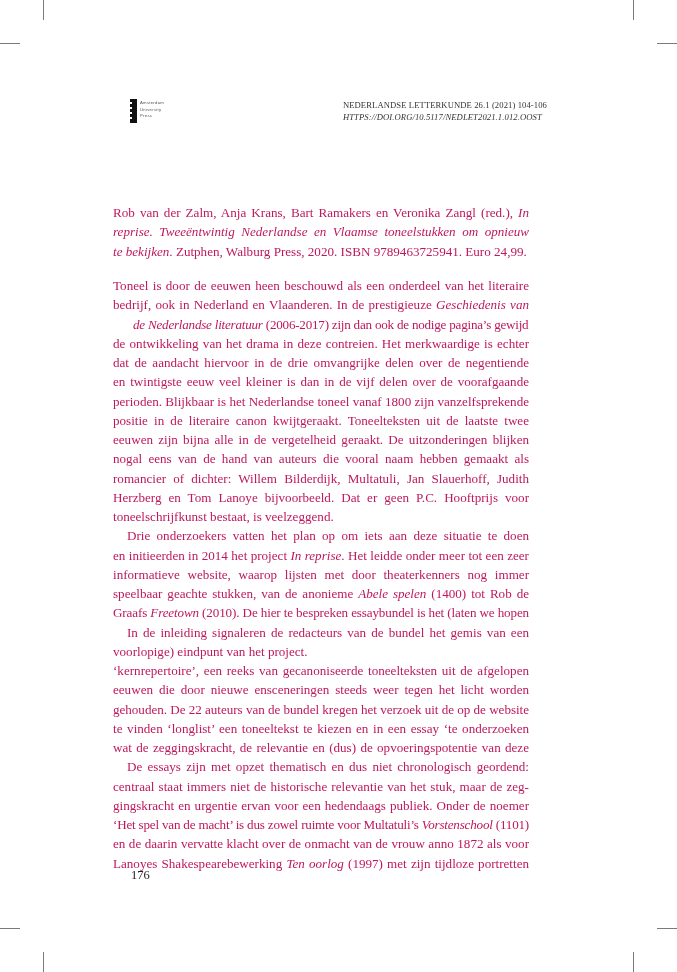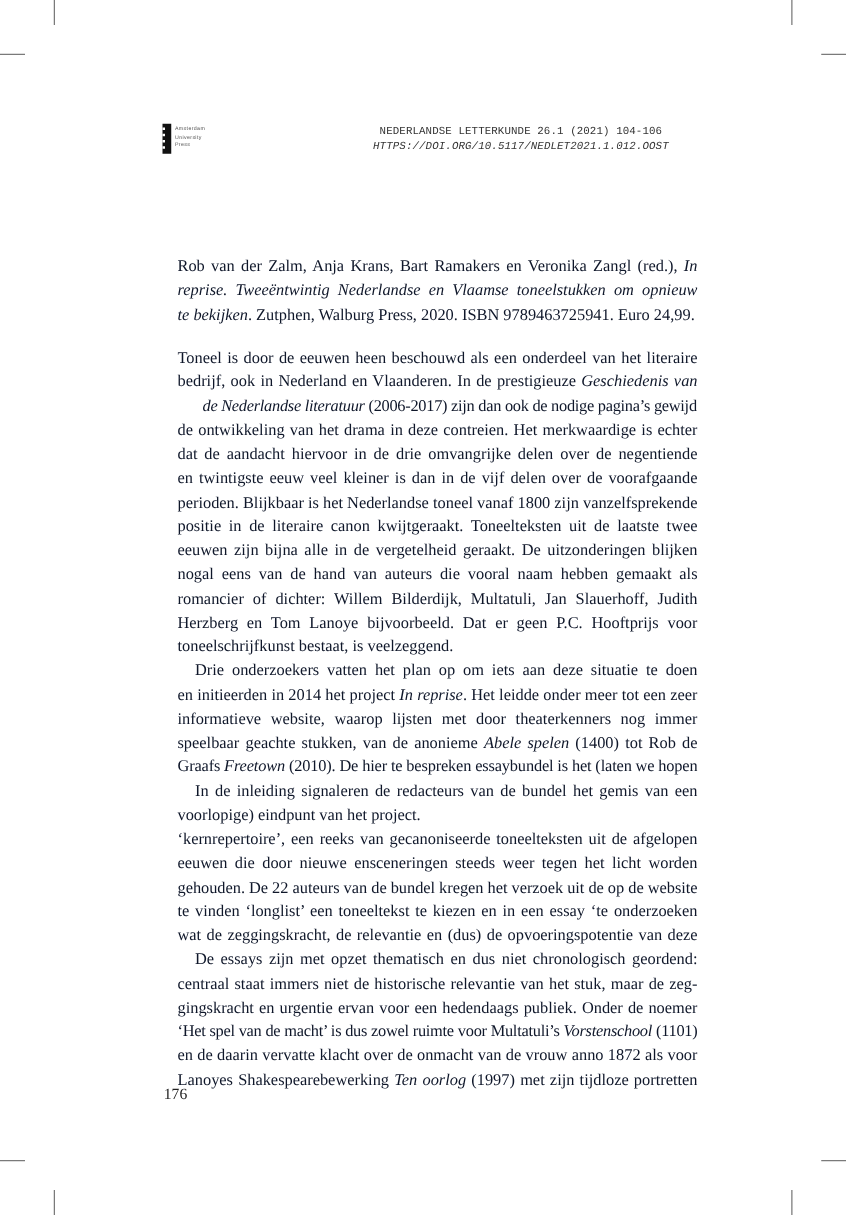--- a/index.html
+++ b/index.html
@@ -4,23 +4,23 @@
 <style>
   html, body { margin:0; padding:0; background:#ffffff; }
   body { width:677px; height:972px; position:relative; overflow:hidden; font-family:"DejaVu Serif", "Liberation Serif", serif; color:#222; }
   .crop { position:absolute; background:#7a7a7a; }
   .crop.v { width:1px; height:20px; }
   .crop.h { width:20px; height:1px; }
   .logo { position:absolute; left:130px; top:99px; width:42px; height:24px; }
   .logo-bar { position:absolute; left:0; top:0; width:7px; height:24px; background:#111; }
   .logo-notch { position:absolute; left:0; width:2px; height:2px; background:#fff; }
   .logo-text { position:absolute; left:10px; top:1px; font-family:"Liberation Sans", sans-serif; font-size:4.2px; line-height:6.5px; color:#555; letter-spacing:0.3px; }
-  .header { position:absolute; right:142px; top:99px; text-align:center; font-family:Liberation Mono, monospace; font-size:8.6px; line-height:12px; color:#333; letter-spacing:0.1px; }
+  .header { position:absolute; right:130px; top:99px; text-align:left; font-family:Liberation Serif, serif; font-size:8.6px; line-height:12px; color:#333; letter-spacing:0.1px; }
   .header .doi { font-style:italic; }
-  .text-block { position:absolute; left:142px; width:416px; font-family:"Liberation Serif", serif; font-size:13.1px; color:#0f172a; }
+  .text-block { position:absolute; left:113px; width:416px; font-family:"Liberation Serif", serif; font-size:13.1px; color:#be185d; }
   .line { height:19.25px; line-height:19.25px; white-space:nowrap; text-align:justify; text-align-last:justify; overflow:visible; }
   .line.last { text-align-last:left; }
   .line.indent { text-indent:14px; }
   .line i { font-style:italic; }
   .citation { top:203px; }
   .body-text { top:276px; }
   .page-number { position:absolute; left:131px; top:868px; font-family:"Liberation Serif", serif; font-size:12.5px; color:#222; }
 </style>
 </head>
 <body>

